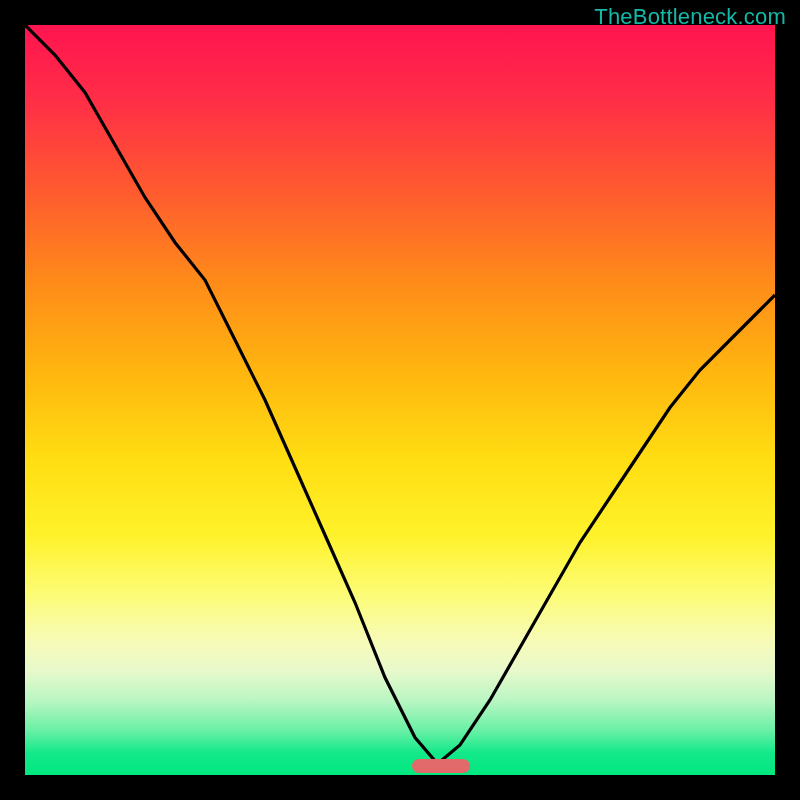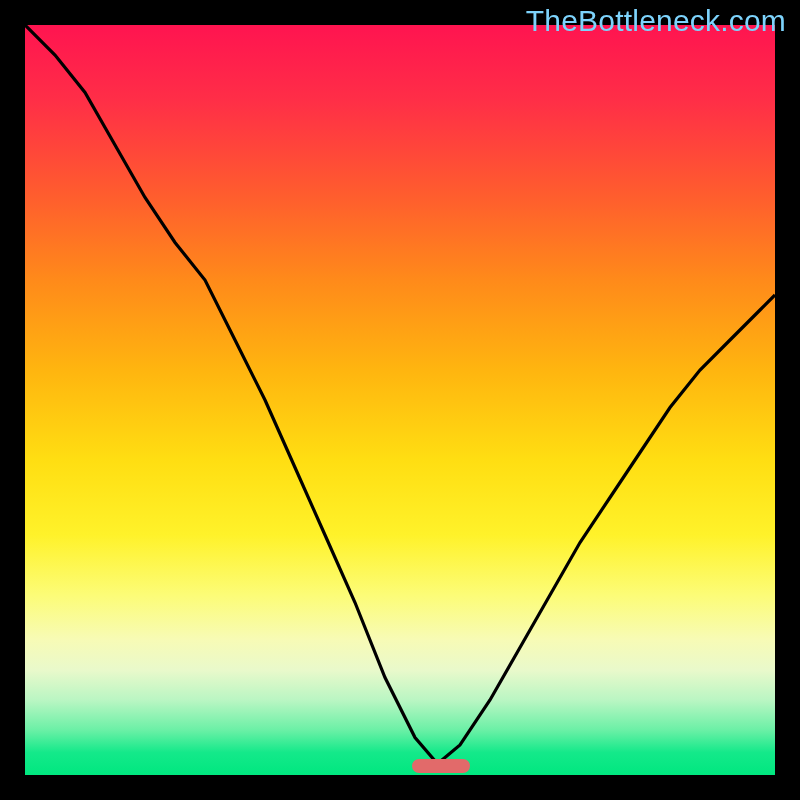--- a/index.html
+++ b/index.html
@@ -14,22 +14,22 @@
   .frame {
     position: relative;
     width: 800px;
     height: 800px;
     background: #000;
   }
   .watermark {
     position: absolute;
     top: 4px;
     right: 14px;
-    color: #7dd3fc;
-    font-size: 30px;
+    color: #14b8a6;
+    font-size: 22px;
     font-weight: 500;
     letter-spacing: 0.2px;
     z-index: 3;
   }
   .plot-area {
     position: absolute;
     left: 25px;
     top: 25px;
     width: 750px;
     height: 750px;

